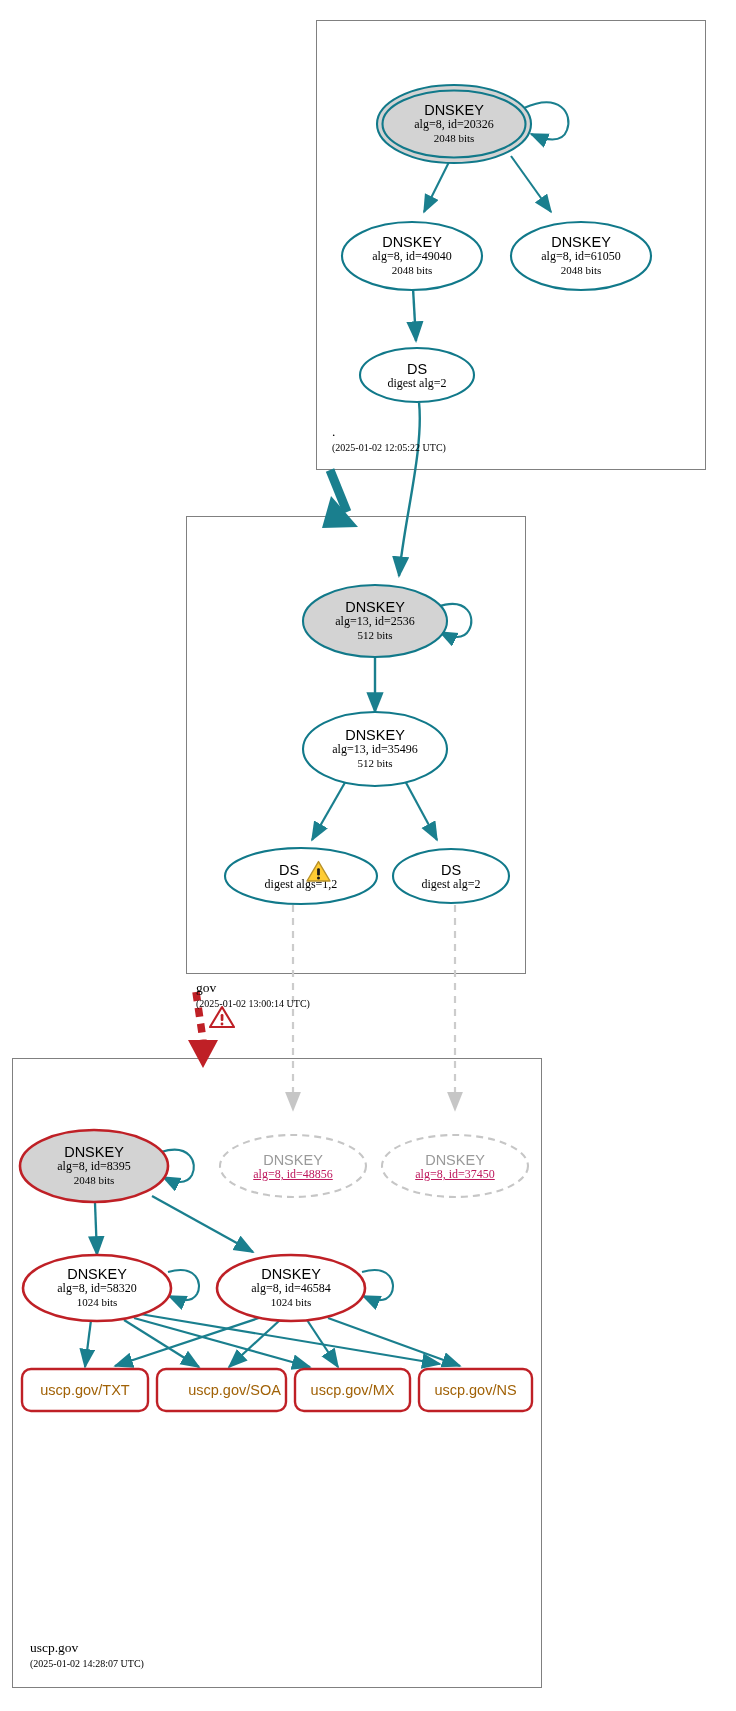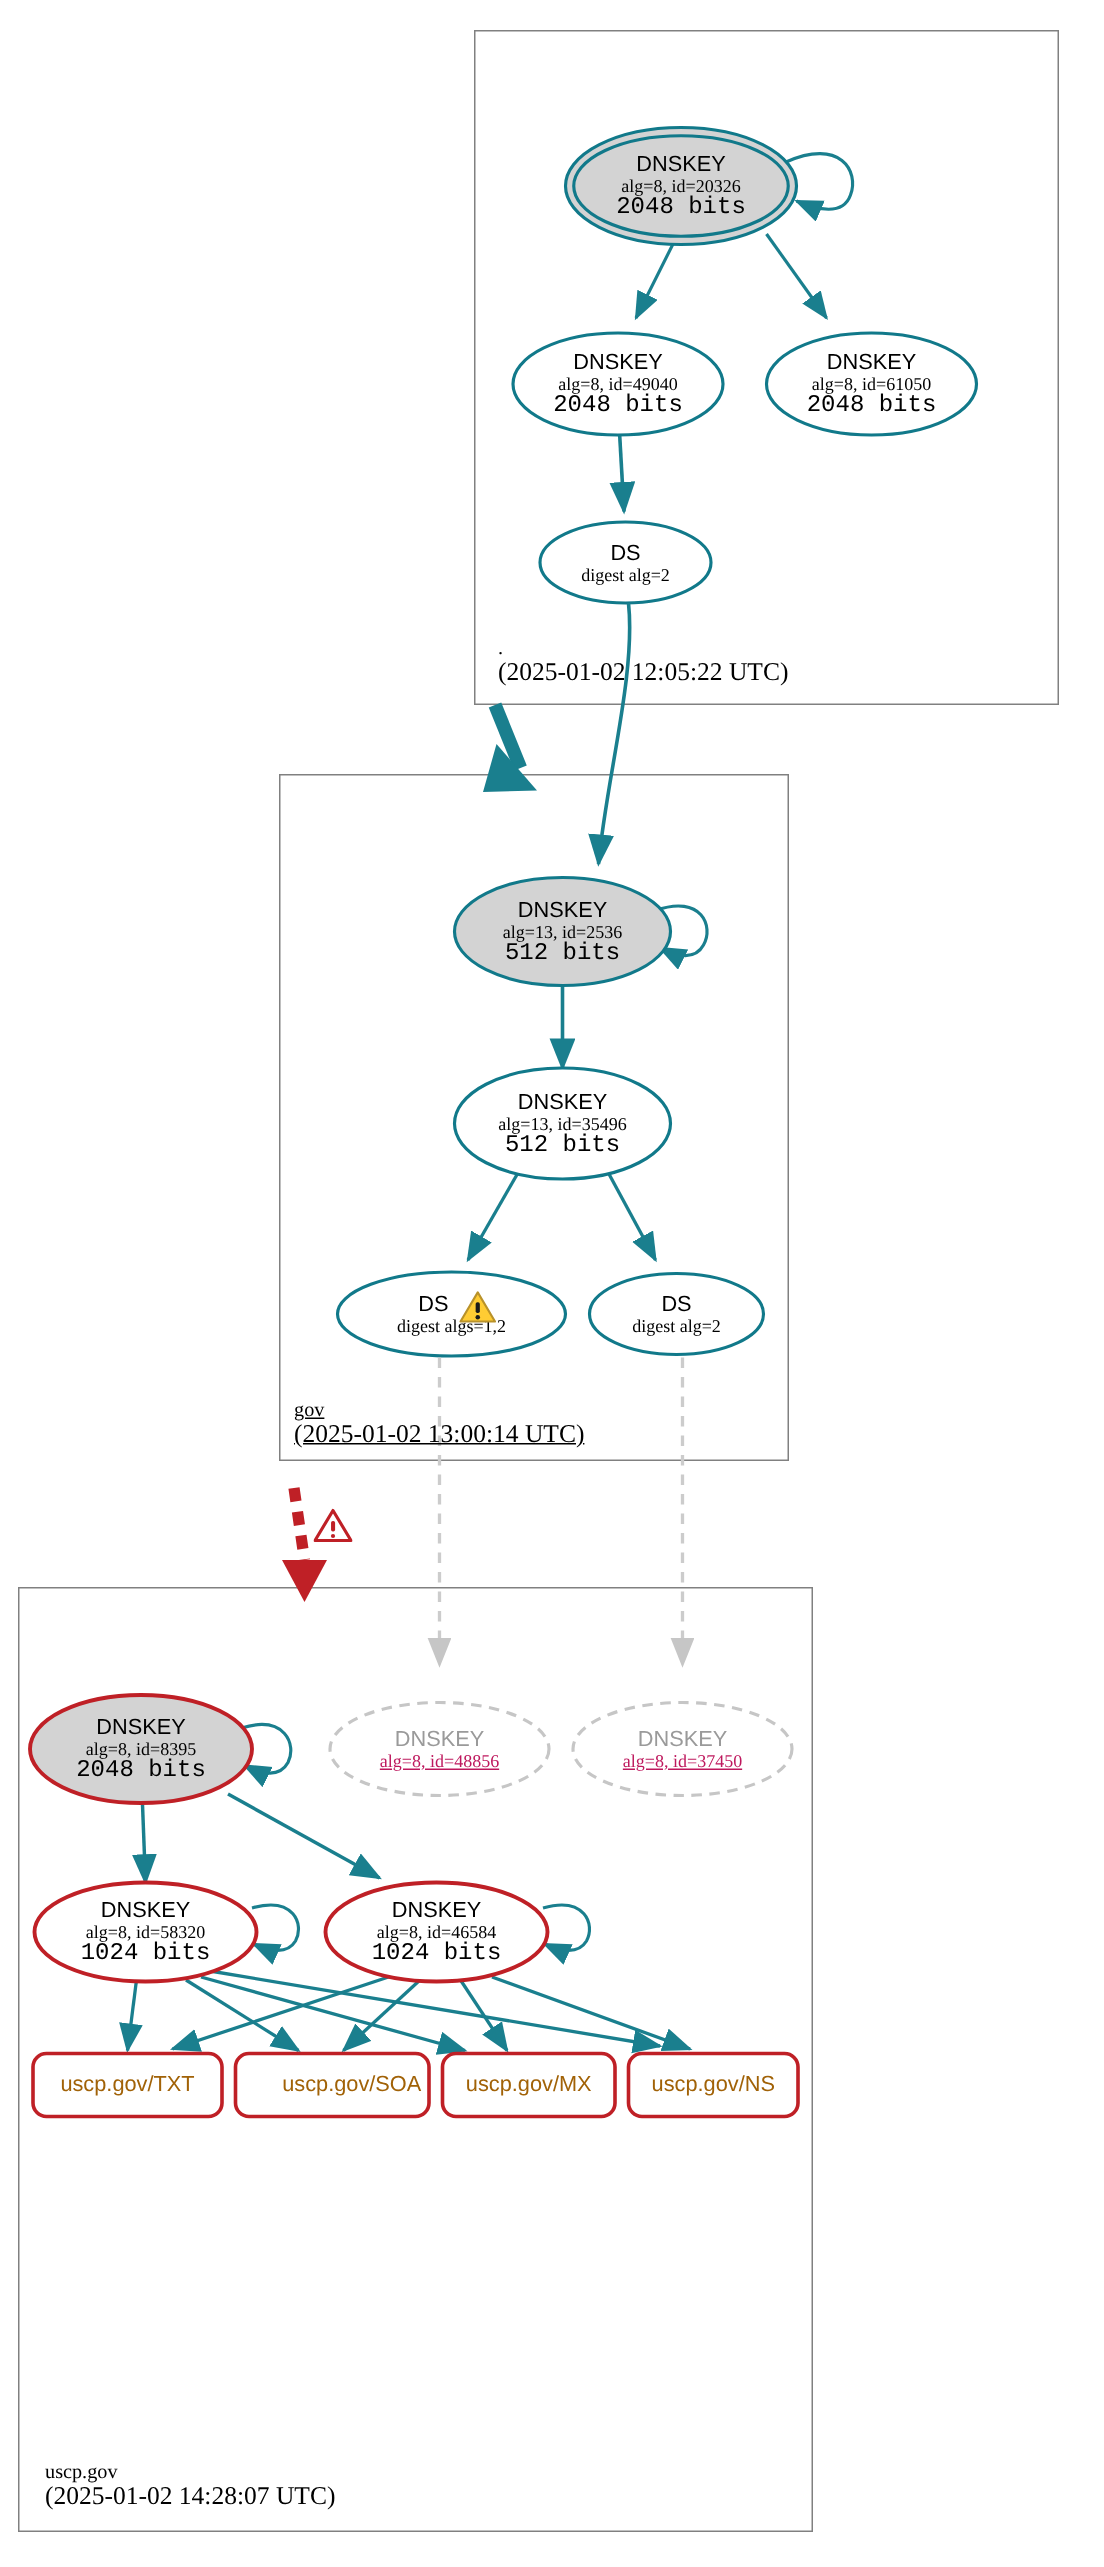--- a/index.html
+++ b/index.html
@@ -6,27 +6,27 @@
   body{width:736px;height:1711px;position:relative;
        font-family:"Liberation Sans", sans-serif;
        -webkit-font-smoothing:antialiased;}
   #stage{position:absolute;left:0;top:0;width:736px;height:1711px;overflow:hidden;}
   svg.layer{position:absolute;left:0;top:0;width:736px;height:1711px;}
 
   .zone-box{position:absolute;border:1px solid #808080;background:transparent;box-sizing:border-box;}
 
   .zlabel{position:absolute;color:#000;font-family:"Liberation Serif", serif;}
   .zlabel .zname{font-size:13.5px;line-height:16px;white-space:nowrap;}
-  .zlabel .ztime{font-size:17px;line-height:16px;white-space:nowrap;}
+  .zlabel .ztime{font-size:10px;line-height:16px;white-space:nowrap;}
 
   
   .ntext{position:absolute;text-align:center;color:#000;pointer-events:none;}
   .ntext .t1{font-family:"Liberation Sans", sans-serif;font-size:14.5px;line-height:16px;white-space:nowrap;text-align:center;}
   .ntext .t2{font-family:"Liberation Serif", serif;font-size:12px;line-height:13.5px;white-space:nowrap;}
-  .ntext .t3{font-family:Liberation Mono, monospace;font-size:16px;line-height:13.5px;white-space:nowrap;}
+  .ntext .t3{font-family:Liberation Serif, serif;font-size:11px;line-height:13.5px;white-space:nowrap;}
   .ntext.dim .t1{color:#9a9a9a;}
   .ntext.dim .t2{color:#be185d;text-decoration:underline;}
 
   .rrtext{position:absolute;text-align:center;color:#a16207;
           font-family:"Liberation Sans", sans-serif;font-size:14.5px;line-height:16px;
           white-space:nowrap;pointer-events:none;}
 
   .warn{position:absolute;pointer-events:none;}
 </style>
 </head>
@@ -232,21 +232,21 @@
   <svg class="warn" style="left:209px;top:1005px;width:26px;height:24px;" viewBox="0 0 26 24">
     <path d="M13,2 L25,22 L1,22 z" fill="#ffffff" stroke="#bf2026" stroke-width="2.1" stroke-linejoin="round"></path>
     <rect x="11.7" y="9" width="2.7" height="7" rx="1.2" fill="#bf2026"></rect>
     <circle cx="13" cy="19" r="1.4" fill="#bf2026"></circle>
   </svg>
 
   <div class="zlabel" style="left:332px;top:424px;">
     <div class="zname">.</div>
     <div class="ztime">(2025-01-02 12:05:22 UTC)</div>
   </div>
-  <div class="zlabel" style="left:196px;top:932px;text-decoration:underline;">
+  <div class="zlabel" style="left:196px;top:980px;">
     <div class="zname">gov</div>
     <div class="ztime">(2025-01-02 13:00:14 UTC)</div>
   </div>
   <div class="zlabel" style="left:30px;top:1640px;">
     <div class="zname">uscp.gov</div>
     <div class="ztime">(2025-01-02 14:28:07 UTC)</div>
   </div>
 
 </div>
 

